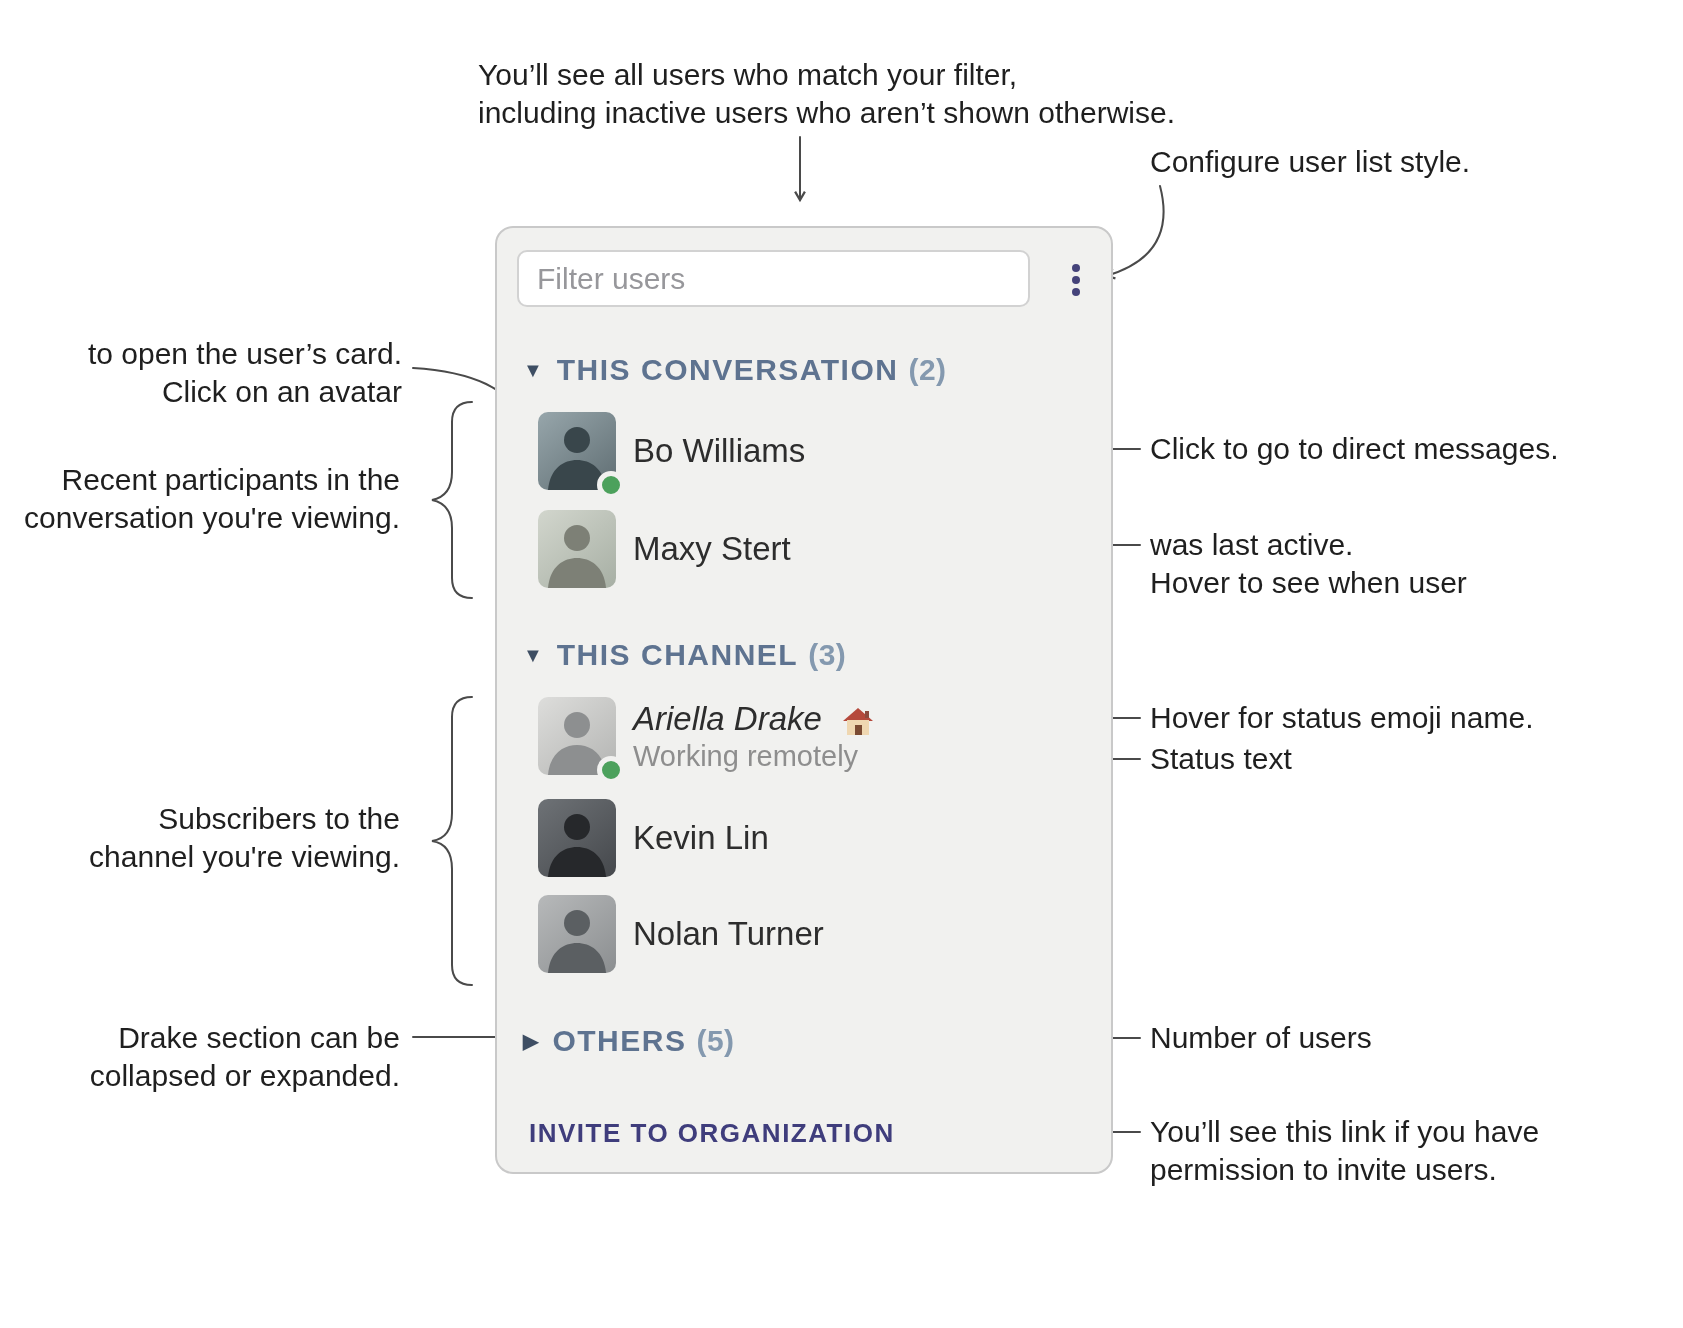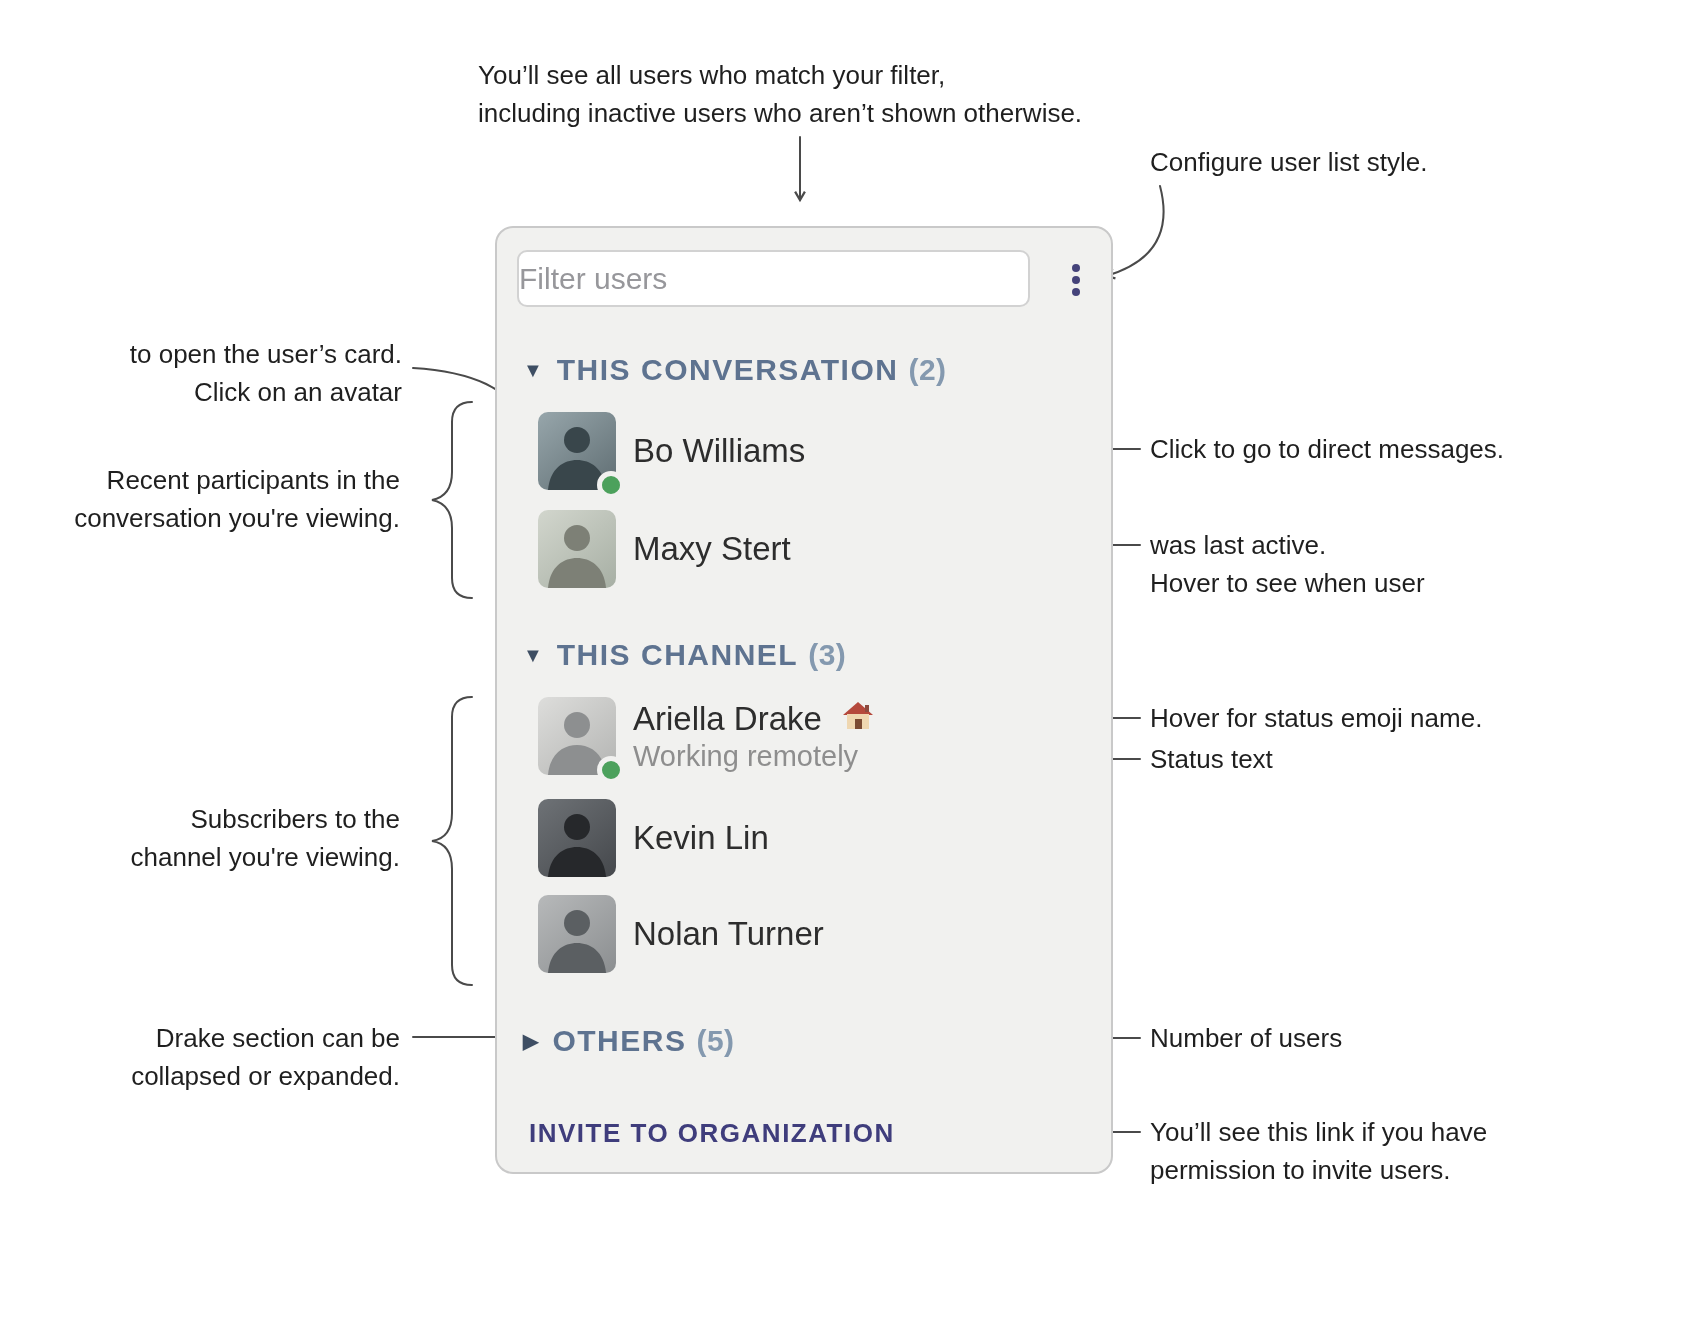--- a/index.html
+++ b/index.html
@@ -3,32 +3,32 @@
 <meta charset="utf-8">
 <style>
   html,body{margin:0;padding:0;}
   body{
     width:1683px;height:1328px;position:relative;background:#ffffff;
     font-family:"Liberation Sans", sans-serif;color:#1f1f1f;overflow:hidden;
   }
   
   svg.lines{position:absolute;left:0;top:0;pointer-events:none;}
   
-  .ann{position:absolute;font-size:26px;line-height:38px;color:#1f1f1f;white-space:nowrap;}
+  .ann{position:absolute;font-size:30px;line-height:38px;color:#1f1f1f;white-space:nowrap;}
   .ann.right-align{text-align:right;}
   
   .panel{
     position:absolute;left:495px;top:226px;width:618px;height:948px;
     background:var(--panel-bg,#f1f1ef);border:2px solid #c9c9c9;border-radius:18px;
     box-sizing:border-box;
   }
   .filter-input{
     position:absolute;left:20px;top:22px;width:513px;height:57px;box-sizing:border-box;
     border:2px solid #d2d2d2;border-radius:10px;background:#ffffff;
-    font-family:"Liberation Sans",sans-serif;font-size:30px;color:#333;padding:0 0;outline:none;
+    font-family:"Liberation Sans",sans-serif;font-size:30px;color:#333;padding:0 18px;outline:none;
   }
   .filter-input::placeholder{color:#97979b;}
   .kebab{position:absolute;left:566px;top:30px;width:26px;height:44px;display:flex;flex-direction:column;
     align-items:center;justify-content:center;gap:4px;cursor:pointer;}
   .kdot{width:8px;height:8px;border-radius:50%;background:var(--menu-icon,#45437a);}
   .sec{position:absolute;left:26px;display:flex;align-items:center;font-size:30px;font-weight:bold;letter-spacing:1.5px;cursor:pointer;}
   .caret{font-size:20px;color:#3e4e63;margin-right:14px;letter-spacing:0;}
   .sec-label{color:var(--section-header,#5e7390);}
   .sec-count{color:#8499af;margin-left:10px;letter-spacing:0.5px;}
   .row{position:absolute;left:41px;display:flex;align-items:center;}
@@ -40,21 +40,21 @@
   .u-maxy{background:linear-gradient(140deg,#d2d6cd,#a7afa4);color:#7d8076;}
   .u-ariella{background:linear-gradient(140deg,#dddddb,#b3b4b2);color:#8d8f90;}
   .u-kevin{background:linear-gradient(140deg,#6e7276,#45484c);color:#26282b;}
   .u-nolan{background:linear-gradient(140deg,#b7b9ba,#8b8e90);color:#5b5f62;}
   .dot{
     position:absolute;right:-9px;bottom:-9px;width:28px;height:28px;border-radius:50%;
     background:var(--presence-online,#4ca15c);border:5px solid var(--panel-bg,#f1f1ef);box-sizing:border-box;
   }
   .uname{font-size:33px;color:#2d2d2d;margin-left:17px;white-space:nowrap;cursor:pointer;}
   .name-block{margin-left:17px;display:flex;flex-direction:column;justify-content:center;}
-  .name-line{display:flex;align-items:flex-start;gap:20px;}
+  .name-line{display:flex;align-items:flex-end;gap:20px;font-style:italic;}
   .name-line .uname{margin-left:0;}
   .status{font-size:29px;color:#8e8e8e;margin-top:2px;}
   .house{display:inline-block;width:32px;height:32px;}
   .invite{position:absolute;left:32px;font-size:26px;font-weight:bold;letter-spacing:1.5px;
     color:var(--invite-link,#3f3d7c);cursor:pointer;white-space:nowrap;}
 </style>
 </head>
 <body>
 
 <svg class="lines" width="1683" height="1328" viewBox="0 0 1683 1328">

